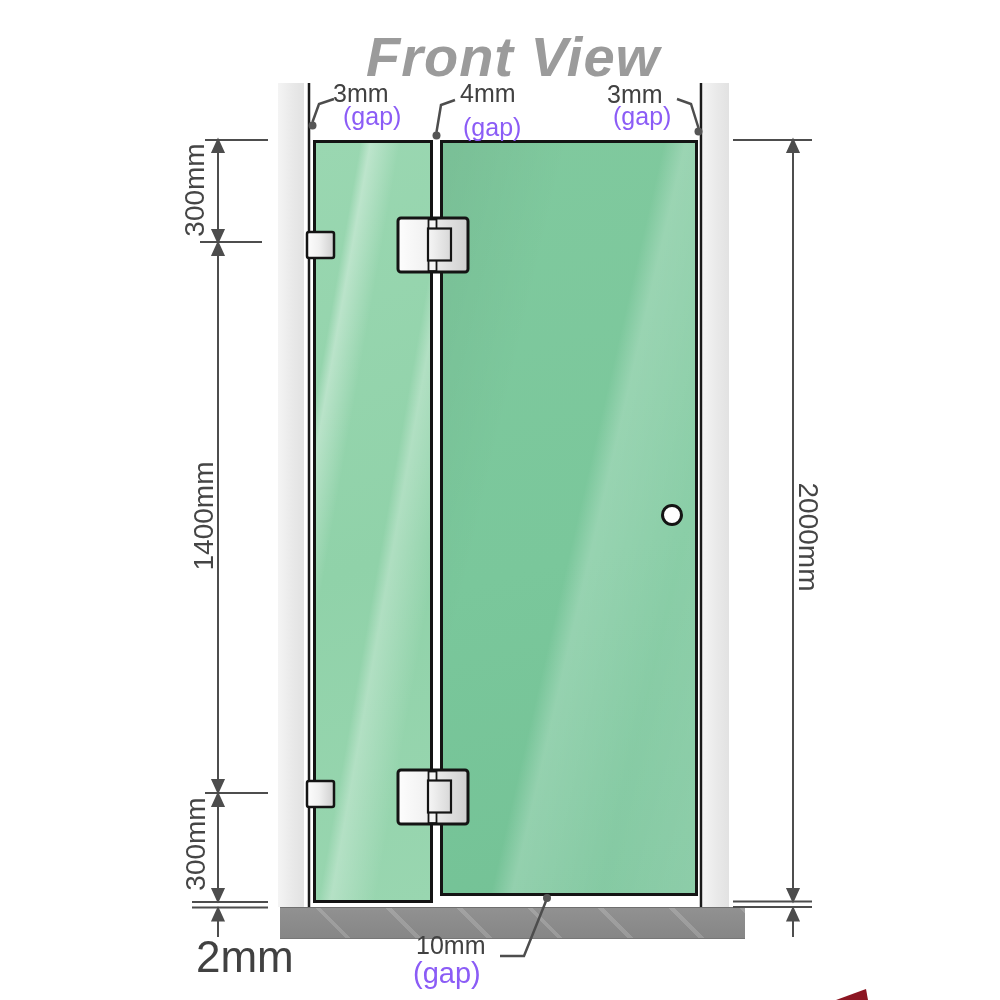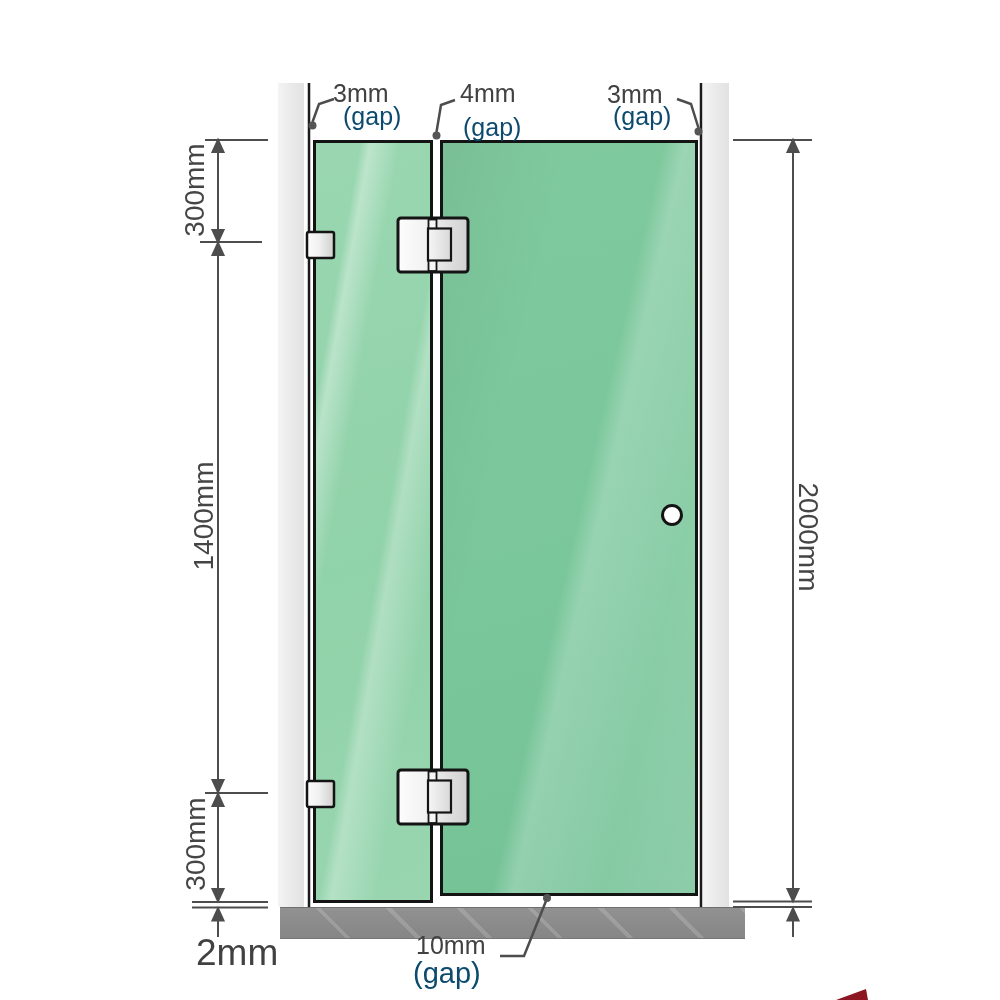--- a/index.html
+++ b/index.html
@@ -30,32 +30,33 @@
   #floor{left:280px;top:907px;width:465px;height:30px;
     background:
       repeating-linear-gradient(45deg,rgba(255,255,255,0) 0 46px,rgba(255,255,255,.16) 46px 50px),
       linear-gradient(180deg,#919191,#868686);
     border-top:1px solid #6f6f6f;border-bottom:1px solid #777;}
 
   #door-handle{left:661px;top:504px;width:22px;height:22px;border-radius:50%;
     background:#ffffff;border:3px solid #141414;box-sizing:border-box;}
 
   .dim-text{font-size:25px;color:#414141;white-space:nowrap;line-height:1.05;}
-  .gap-text{font-size:25px;color:#0c4a6e;white-space:nowrap;line-height:1.0;}
+  .gap-text{font-size:25px;color:#8b5cf6;white-space:nowrap;line-height:1.0;}
   .dim-v{width:160px;text-align:center;font-size:28px;color:#454545;line-height:34px;}
   .rot-ccw{transform:rotate(-90deg);}
   .rot-cw{transform:rotate(90deg);}
 
   svg{position:absolute;left:0;top:0;}
 </style>
 </head>
 <body>
 
 <div id="stage">
 
+  <div class="abs title">Front View</div>
 
   <div class="abs wall-channel" id="wall-left"></div>
   <div class="abs wall-channel" id="wall-right"></div>
 
   <div class="abs glass" id="panel-fixed"></div>
   <div class="abs glass" id="panel-door"></div>
 
   <div class="abs" id="floor"></div>
 
   <div class="abs" id="door-handle"></div>
@@ -151,17 +152,17 @@
   <div class="abs gap-text" style="left:463px;top:115px;">(gap)</div>
 
   <div class="abs dim-text" style="left:607px;top:81px;">3mm</div>
   <div class="abs gap-text" style="left:613px;top:104px;">(gap)</div>
 
   <div class="abs dim-v rot-ccw" style="left:115px;top:173px;">300mm</div>
   <div class="abs dim-v rot-ccw" style="left:124px;top:499px;">1400mm</div>
   <div class="abs dim-v rot-ccw" style="left:116px;top:827px;">300mm</div>
   <div class="abs dim-v rot-cw" style="left:728px;top:520px;">2000mm</div>
 
-  <div class="abs dim-text" style="left:196px;top:934px;font-size:37px;">2mm</div>
+  <div class="abs dim-text" style="left:196px;top:934px;font-size:44px;">2mm</div>
   <div class="abs dim-text" style="left:416px;top:932px;text-align:right;">10mm</div>
   <div class="abs gap-text" style="left:413px;top:959px;font-size:29px;">(gap)</div>
 
 </div>
 
 </body></html>

